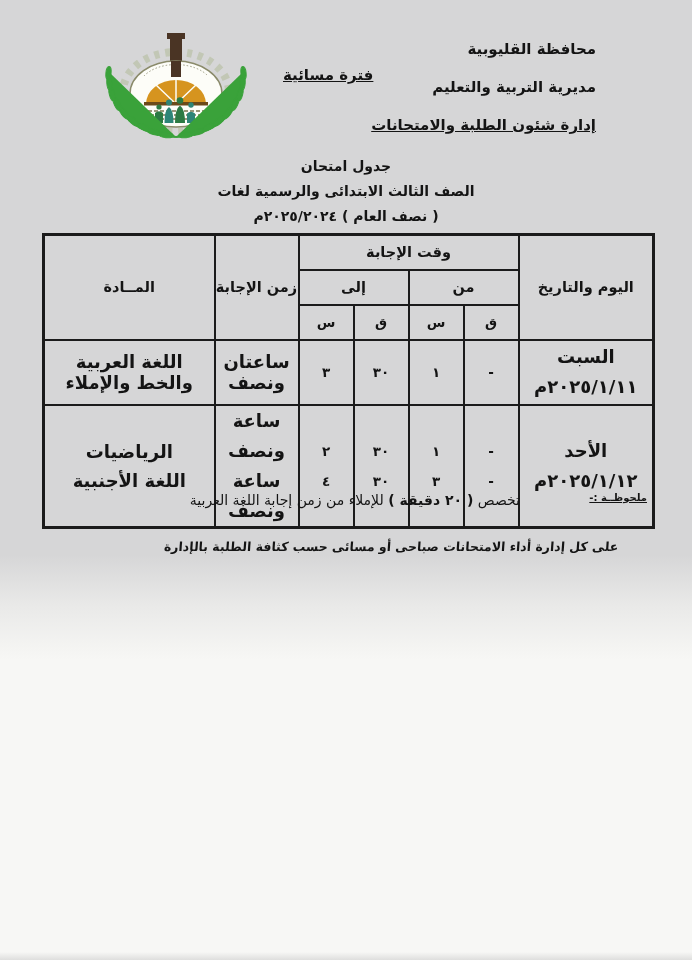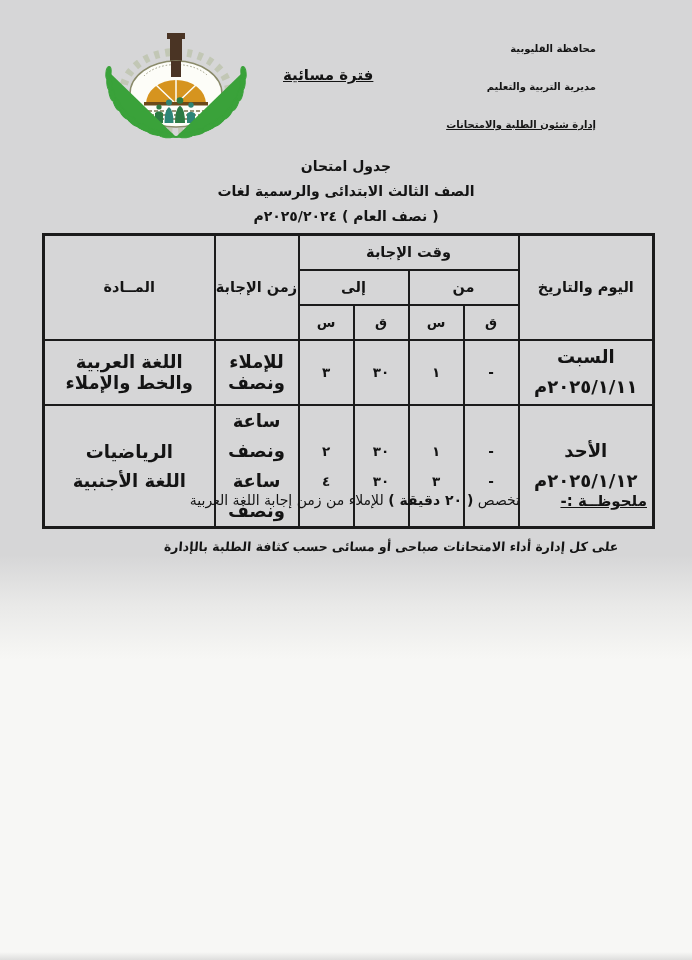--- a/index.html
+++ b/index.html
@@ -17,21 +17,21 @@
       #e9e9e8 605px,
       var(--paper-bottom,#f7f7f5) 660px,
       var(--paper-bottom,#f7f7f5) 952px,
       #dededd 960px);
     overflow:hidden;
   }
   
   .logo-box { position:absolute; top:30px; left:98px; width:156px; height:114px; direction:ltr; }
   .org-block {
     position:absolute; top:30px; right:96px;
-    text-align:right; font-size:10px; font-weight:bold; line-height:38px;
+    text-align:right; font-size:15px; font-weight:bold; line-height:38px;
     white-space:nowrap;
   }
   .org-line.u { text-decoration:underline; }
   .period {
     position:absolute; top:66px; left:283px;
     font-size:15px; font-weight:bold; text-decoration:underline; white-space:nowrap;
     direction:rtl;
   }
   
   .title-block { position:absolute; top:154px; left:0; width:100%; text-align:center; }
@@ -52,21 +52,21 @@
   th.small { font-size:13.5px; }
   td { font-size:18px; }
   td.nums { font-size:13.5px; }
   .line { line-height:30px; }
   td.c-subj { text-align:right; padding-right:16px; }
   td.c-subj .line { line-height:29px; }
   .date-line { letter-spacing:0.5px; }
   
   .note-label {
     position:absolute; top:492px; right:45px;
-    font-size:15px; font-weight:bold; text-decoration:underline; white-space:nowrap;
+    font-size:10px; font-weight:bold; text-decoration:underline; white-space:nowrap;
   }
   .note1 {
     position:absolute; top:492px; right:172px;
     font-size:14px; white-space:nowrap; direction:rtl;
   }
   .note1 .b { font-weight:bold; }
   .note2 {
     position:absolute; top:539px; right:74px;
     font-size:12.5px; font-weight:bold; white-space:nowrap; direction:rtl;
     transform:skewX(-4deg); letter-spacing:0.2px;
@@ -186,21 +186,21 @@
 
       <tr class="b-row">
         <td>
           <div class="line">السبت</div>
           <div class="line date-line">٢٠٢٥/١/١١م</div>
         </td>
         <td class="nums">-</td>
         <td class="nums">١</td>
         <td class="nums">٣٠</td>
         <td class="nums">٣</td>
-        <td>للإملاء ونصف</td>
+        <td>ساعتان ونصف</td>
         <td class="c-subj">اللغة العربية والخط والإملاء</td>
       </tr>
 
       <tr class="b-row">
         <td>
           <div class="line">الأحد</div>
           <div class="line date-line">٢٠٢٥/١/١٢م</div>
         </td>
         <td class="nums">
           <div class="line">-</div>

